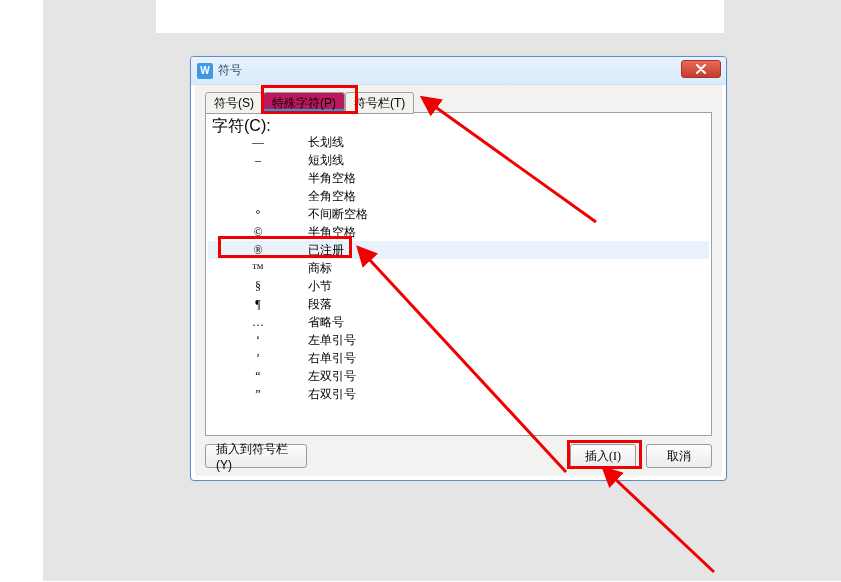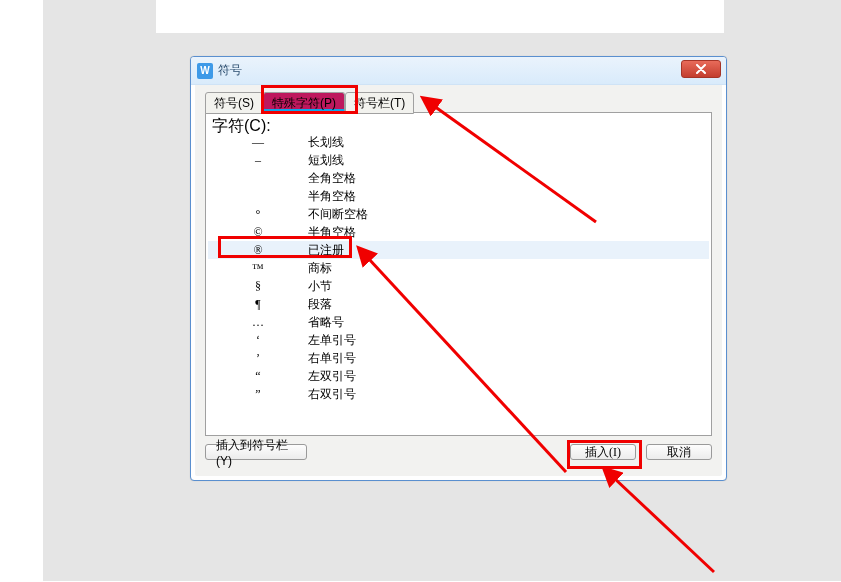--- a/index.html
+++ b/index.html
@@ -139,21 +139,21 @@
     font-family: "Times New Roman", serif;
   }
   .row .desc { }
   
   .bottombar {
     position: absolute;
     left: 10px; right: 10px; bottom: 8px;
     height: 24px;
   }
   .btn {
-    height: 16px;
+    height: 24px;
     border: 1px solid #9a9a9a;
     background: linear-gradient(#fdfdfd, #ececec);
     border-radius: 3px;
     font-size: 12px;
     padding: 0 10px;
     display: inline-flex;
     align-items: center;
     justify-content: center;
     cursor: default;
   }
@@ -226,25 +226,25 @@
           <div class="row">
             <div class="glyph">—</div>
             <div class="desc">长划线</div>
           </div>
           <div class="row">
             <div class="glyph">–</div>
             <div class="desc">短划线</div>
           </div>
           <div class="row">
             <div class="glyph"></div>
+            <div class="desc">半角空格</div>
+          </div>
+          <div class="row">
+            <div class="glyph"></div>
             <div class="desc">全角空格</div>
-          </div>
-          <div class="row">
-            <div class="glyph"></div>
-            <div class="desc">半角空格</div>
           </div>
           <div class="row">
             <div class="glyph">°</div>
             <div class="desc">不间断空格</div>
           </div>
           <div class="row">
             <div class="glyph">©</div>
             <div class="desc">半角空格</div>
           </div>
           <div class="row selected">

